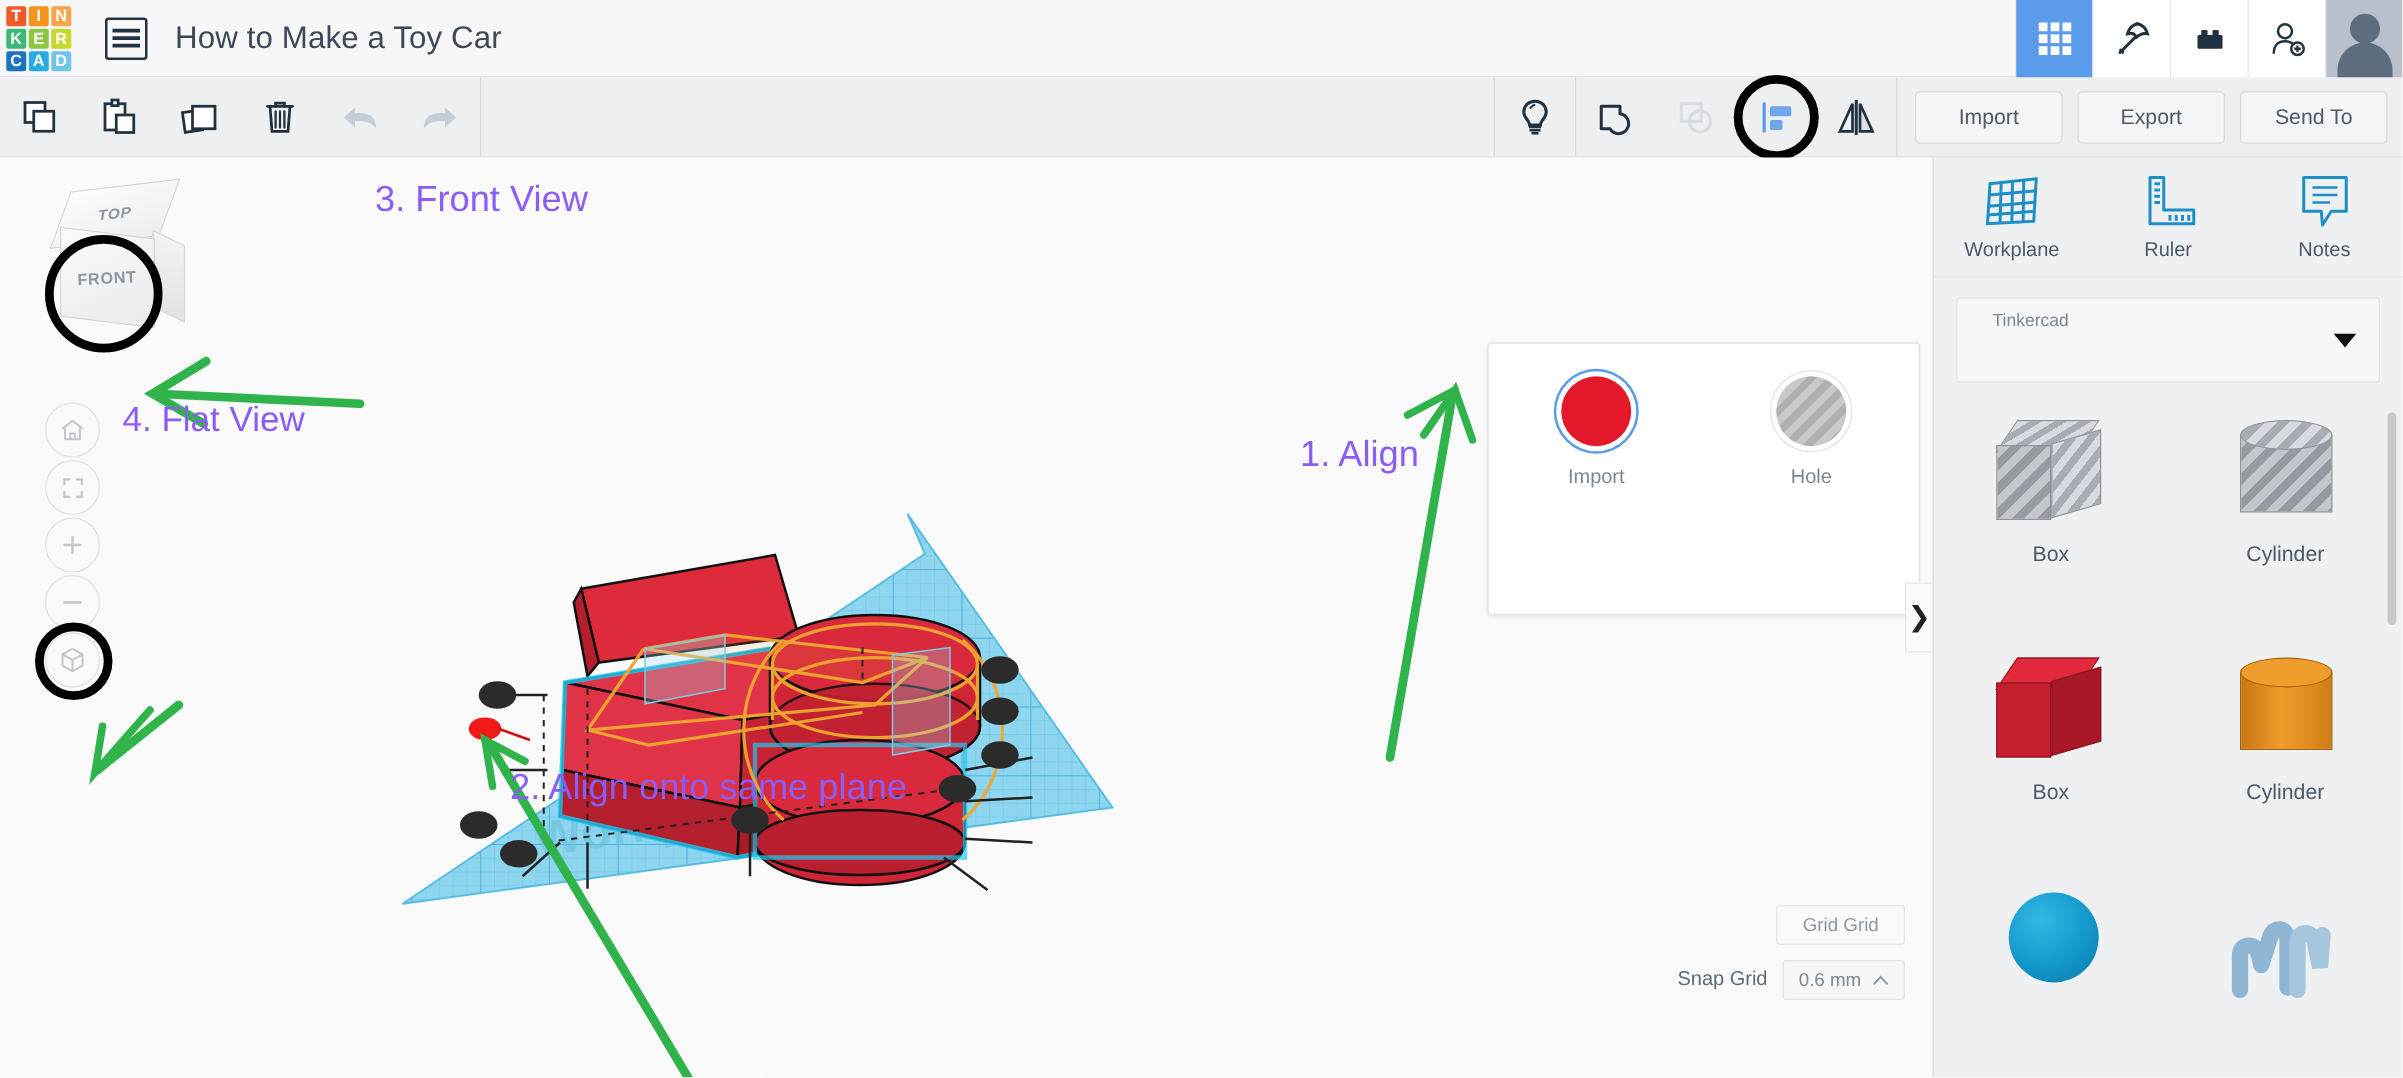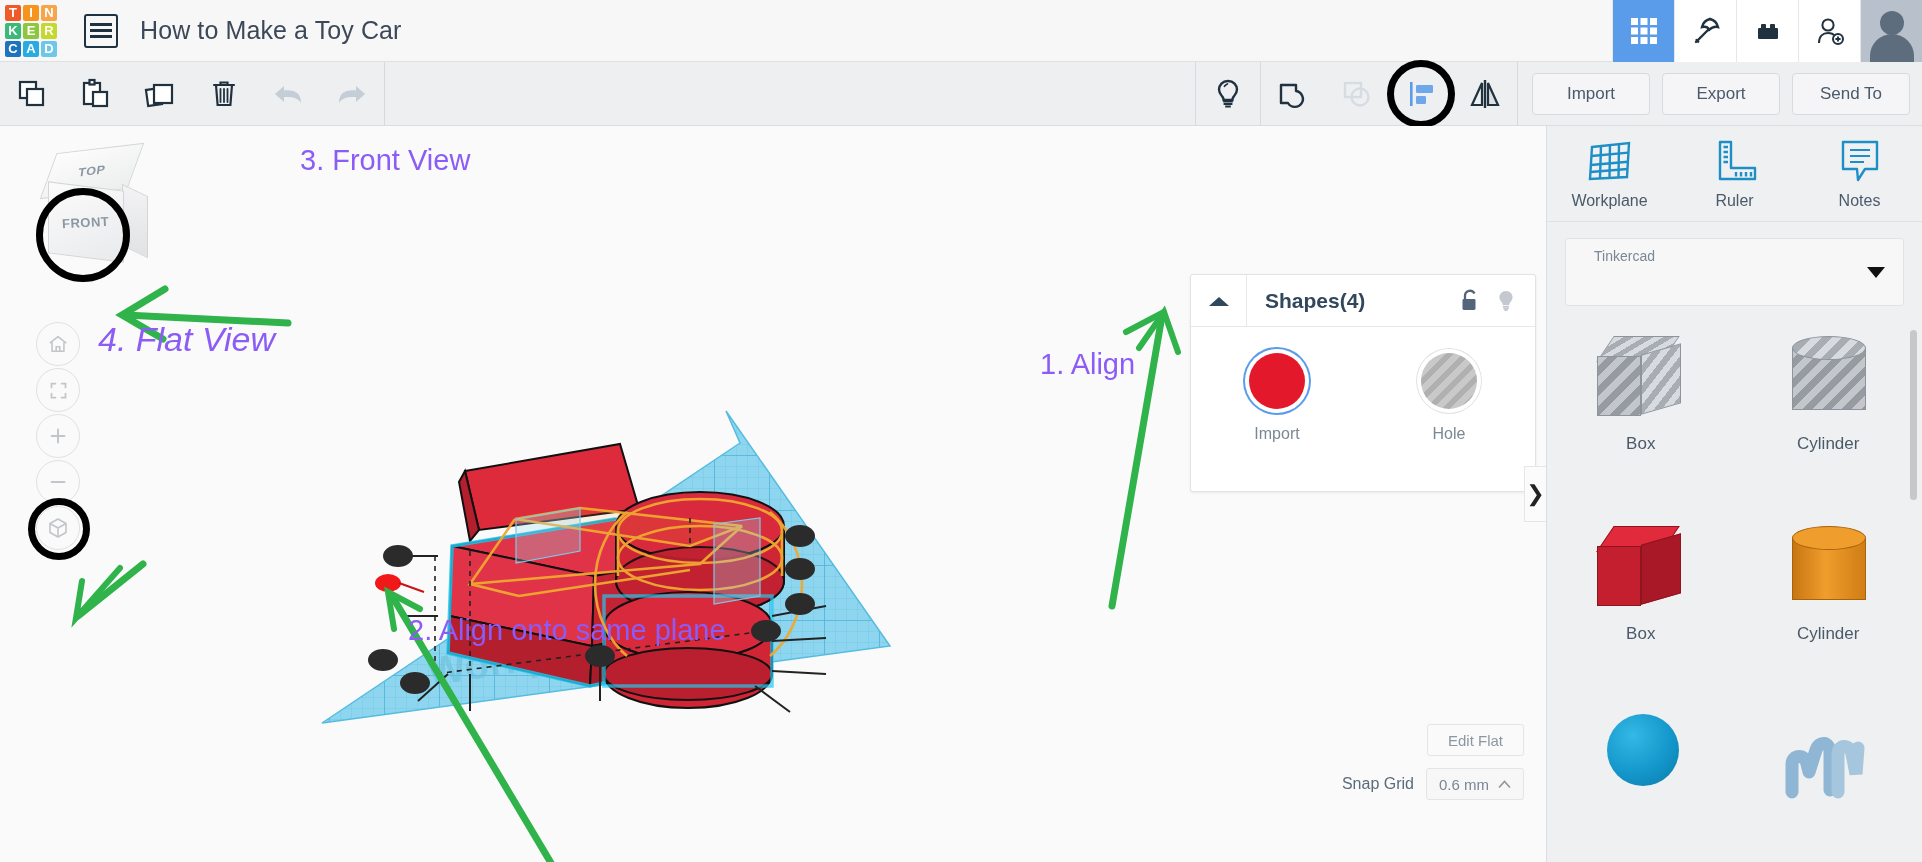--- a/index.html
+++ b/index.html
@@ -550,62 +550,39 @@
       <svg width="24" height="24" viewBox="0 0 24 24">
         <g stroke="#c2c5c9" stroke-width="1.6" fill="none" stroke-linejoin="round">
           <path d="M12 3 L20 7.5 L20 16.5 L12 21 L4 16.5 L4 7.5 Z"></path>
           <path d="M4 7.5 L12 12 L20 7.5 M12 12 V21"></path>
         </g>
       </svg>
     </div>
     <div class="circle-hl" style="left:28px;top:372px;width:62px;height:62px;"></div>
 
     <div class="annot" style="left:300px;top:18px;font-size:29px;">3. Front View</div>
-    <div class="annot" style="left:98px;top:194px;font-size:34px;font-style:italic;">4. Flat View</div>
+    <div class="annot" style="left:98px;top:194px;font-size:28px;">4. Flat View</div>
     <div class="annot" style="left:408px;top:488px;font-size:29px;">2. Align onto same plane</div>
     <div class="annot" style="left:1040px;top:222px;font-size:29px;">1. Align</div>
 
     <div class="shapes-panel">
-      <div class="sp-head">
-        <div class="sp-collapse">
-          <svg width="24" height="14" viewBox="0 0 24 14">
-            <path d="M2 12 L12 3 L22 12 Z" fill="#31475c"></path>
-          </svg>
-        </div>
-        <div class="sp-title">Shapes(4)</div>
-        <div class="sp-icons">
-          <div>
-            <svg width="22" height="26" viewBox="0 0 22 26">
-              <path d="M6 11 V7.5 A5 5 0 0 1 15.5 5.6" stroke="#53657a" stroke-width="2.3" fill="none"></path>
-              <rect x="3.5" y="11" width="13" height="11" rx="1.4" fill="#53657a"></rect>
-            </svg>
-          </div>
-          <div>
-            <svg width="22" height="26" viewBox="0 0 24 28">
-              <path d="M12 3 C7.5 3 4.8 6.3 4.8 10 C4.8 12.8 6.7 14.4 7.7 16 C8.3 17 8.4 17.6 8.4 18.4 H15.6
-                       C15.6 17.6 15.7 17 16.3 16 C17.3 14.4 19.2 12.8 19.2 10 C19.2 6.3 16.5 3 12 3 Z" fill="#c3c9cf"></path>
-              <path d="M8.6 20 H15.4 M9 22 H15 M10.2 24 H13.8" stroke="#c3c9cf" stroke-width="1.9"></path>
-            </svg>
-          </div>
-        </div>
-      </div>
       <div class="sp-body">
         <div class="swatch-wrap">
           <div class="swatch solid"></div>
           <div class="swatch-label">Import</div>
         </div>
         <div class="swatch-wrap">
           <div class="swatch hole"></div>
           <div class="swatch-label">Hole</div>
         </div>
       </div>
     </div>
 
     <div class="grid-ctl">
-      <div class="edit-grid">Edit Flat</div>
+      <div class="edit-grid">Grid Grid</div>
       <div class="snap-row">
         <div class="snap-label">Snap Grid</div>
         <div class="snap-val">
           <span>0.6 mm</span>
           <svg width="13" height="9" viewBox="0 0 13 9">
             <path d="M1 7.5 L6.5 1.5 L12 7.5" stroke="#8c97a3" stroke-width="1.6" fill="none"></path>
           </svg>
         </div>
       </div>
     </div>

